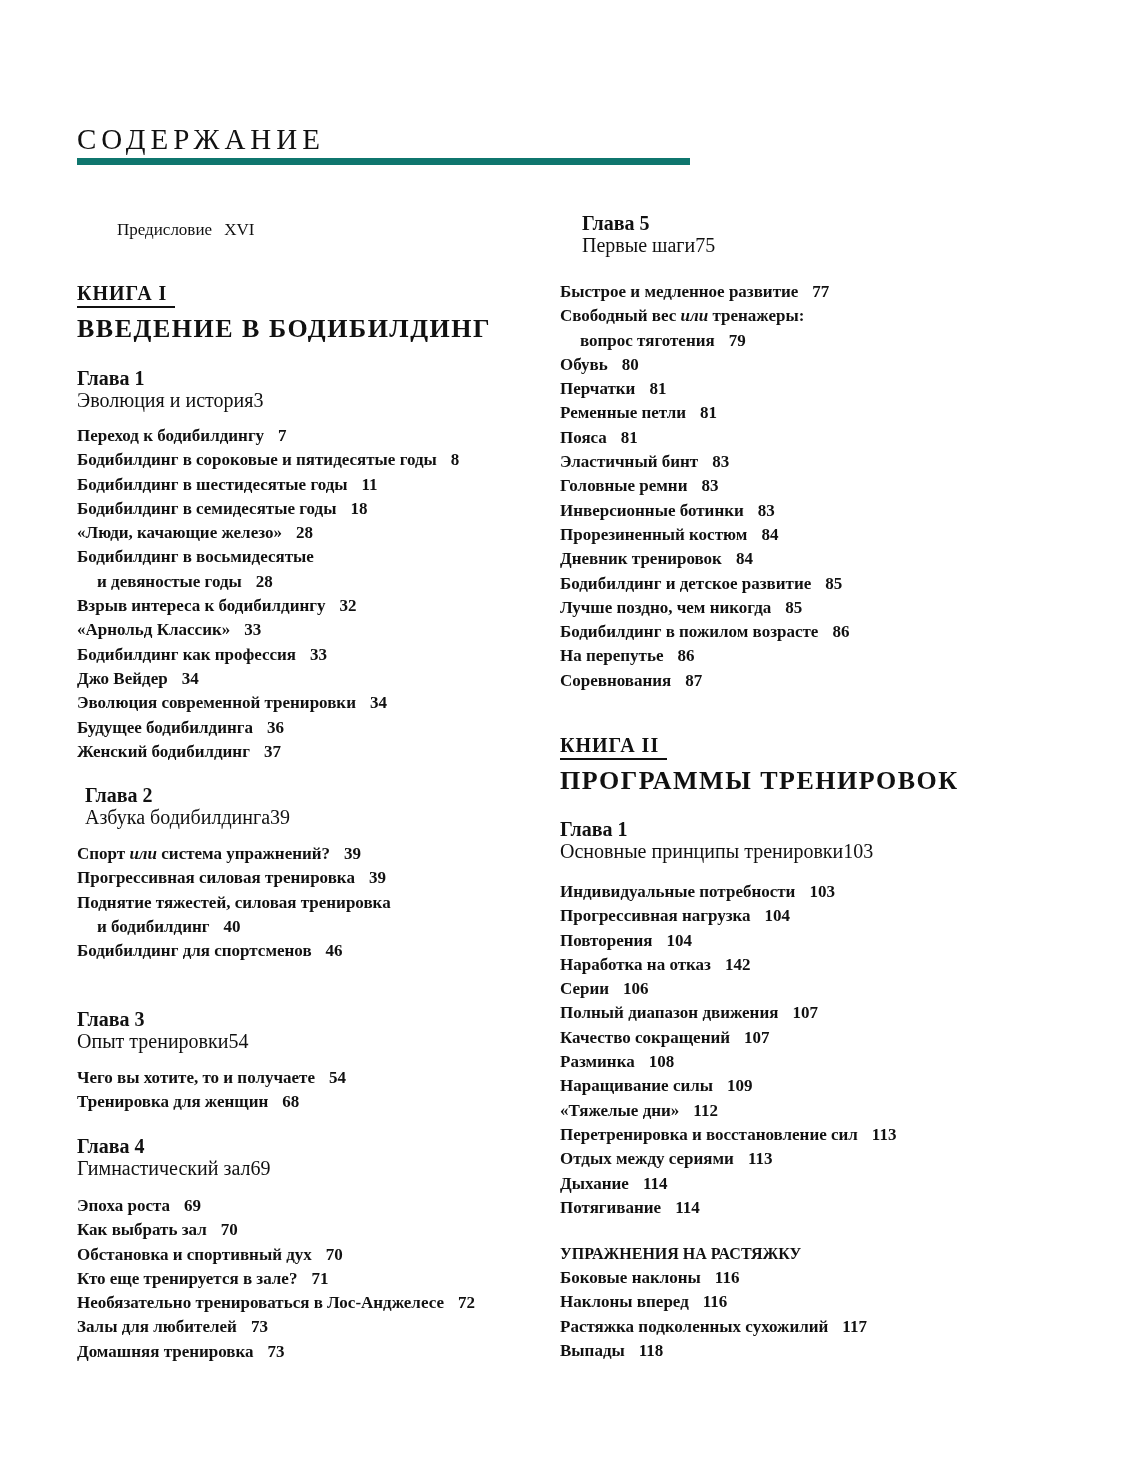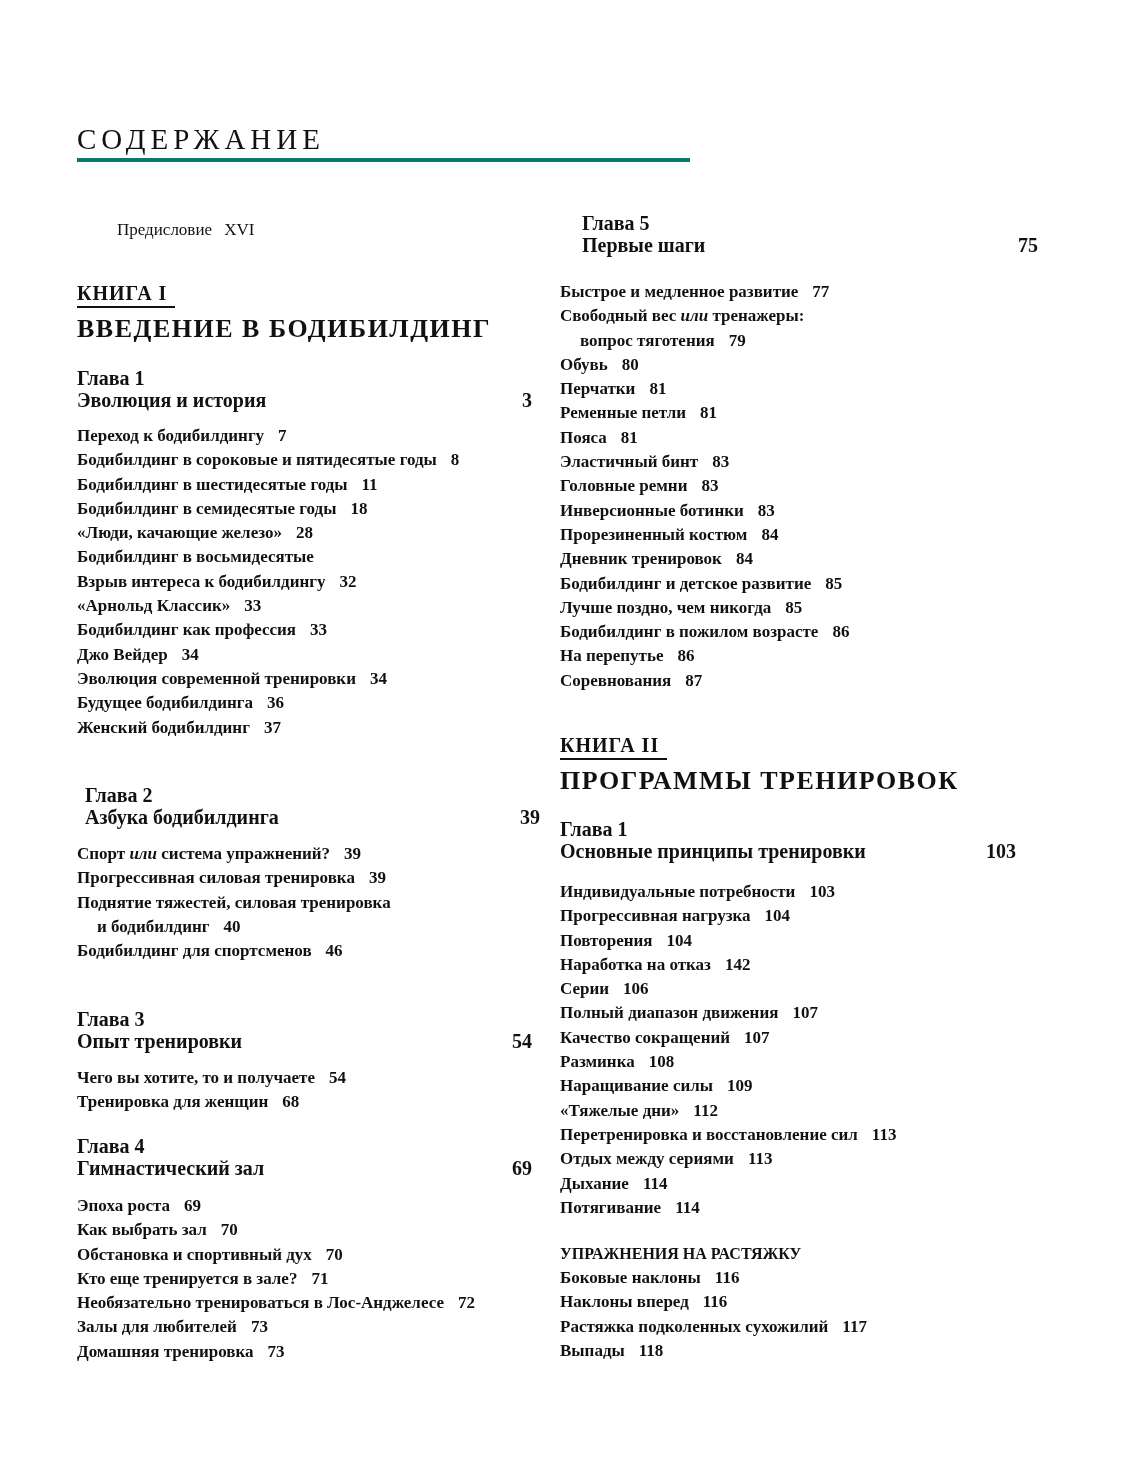--- a/index.html
+++ b/index.html
@@ -1,32 +1,32 @@
 <!DOCTYPE html>
 <html><head>
 <meta charset="utf-8">
 <style>
   html, body { margin: 0; padding: 0; background: #ffffff; }
   body { width: 1122px; height: 1476px; position: relative; overflow: hidden;
          font-family: "Liberation Serif", "DejaVu Serif", serif; color: #111; }
   .title { position: absolute; left: 77px; top: 124px; width: 613px;
-           font-size: 29px; letter-spacing: 5px; border-bottom: 4px solid #0f766e;
+           font-size: 29px; letter-spacing: 5px; border-bottom: 7px solid #0f766e;
            padding-bottom: 4px; line-height: 30px; }
   .col { position: absolute; top: 0; }
   .col-left { left: 77px; width: 455px; }
   .col-right { left: 560px; width: 456px; }
   .abs { position: absolute; left: 0; }
   .entry { font-size: 17px; line-height: 24.3px; white-space: nowrap; font-weight: bold; }
   .entry .pg { margin-left: 14px; }
   .entry.indent { padding-left: 20px; }
   .book-label { font-size: 20px; font-weight: bold; letter-spacing: 1px;
                 border-bottom: 2px solid #111; display: inline-block; padding-right: 8px; line-height: 26px; }
   .book-title { font-size: 26px; font-weight: bold; letter-spacing: 1.5px; line-height: 26px; white-space: nowrap; }
   .ch-num { font-size: 20px; font-weight: bold; line-height: 22px; }
-  .ch-title { font-size: 20px; font-weight: bold; line-height: 22px; display: flex; justify-content: space-between; width: 100%; white-space: nowrap; }
+  .ch-title { font-size: 20px; font-weight: normal; line-height: 22px; display: flex; width: 100%; white-space: nowrap; }
   .section-head { font-size: 16px; line-height: 24px; font-weight: bold; white-space: nowrap; }
   .plain { font-size: 17px; line-height: 24px; white-space: nowrap; }
   i { font-style: italic; }
 </style>
 </head>
 <body>
 
 <div class="title">СОДЕРЖАНИЕ</div>
 
 <div class="col col-left">
@@ -48,20 +48,21 @@
         <span>3</span>
       </div>
   </div>
   <div class="abs" style="top:424px;">
     <div class="entry"><span>Переход к бодибилдингу</span><span class="pg">7</span></div>
     <div class="entry"><span>Бодибилдинг в сороковые и пятидесятые годы</span><span class="pg">8</span></div>
     <div class="entry"><span>Бодибилдинг в шестидесятые годы</span><span class="pg">11</span></div>
     <div class="entry"><span>Бодибилдинг в семидесятые годы</span><span class="pg">18</span></div>
     <div class="entry"><span>«Люди, качающие железо»</span><span class="pg">28</span></div>
     <div class="entry"><span>Бодибилдинг в восьмидесятые</span></div>
+    <div class="entry indent"><span>и девяностые годы</span><span class="pg">28</span></div>
     <div class="entry"><span>Взрыв интереса к бодибилдингу</span><span class="pg">32</span></div>
     <div class="entry"><span>«Арнольд Классик»</span><span class="pg">33</span></div>
     <div class="entry"><span>Бодибилдинг как профессия</span><span class="pg">33</span></div>
     <div class="entry"><span>Джо Вейдер</span><span class="pg">34</span></div>
     <div class="entry"><span>Эволюция современной тренировки</span><span class="pg">34</span></div>
     <div class="entry"><span>Будущее бодибилдинга</span><span class="pg">36</span></div>
     <div class="entry"><span>Женский бодибилдинг</span><span class="pg">37</span></div>
   </div>
 
   <div class="abs" style="top:784px; width:455px;margin-left:8px;">

